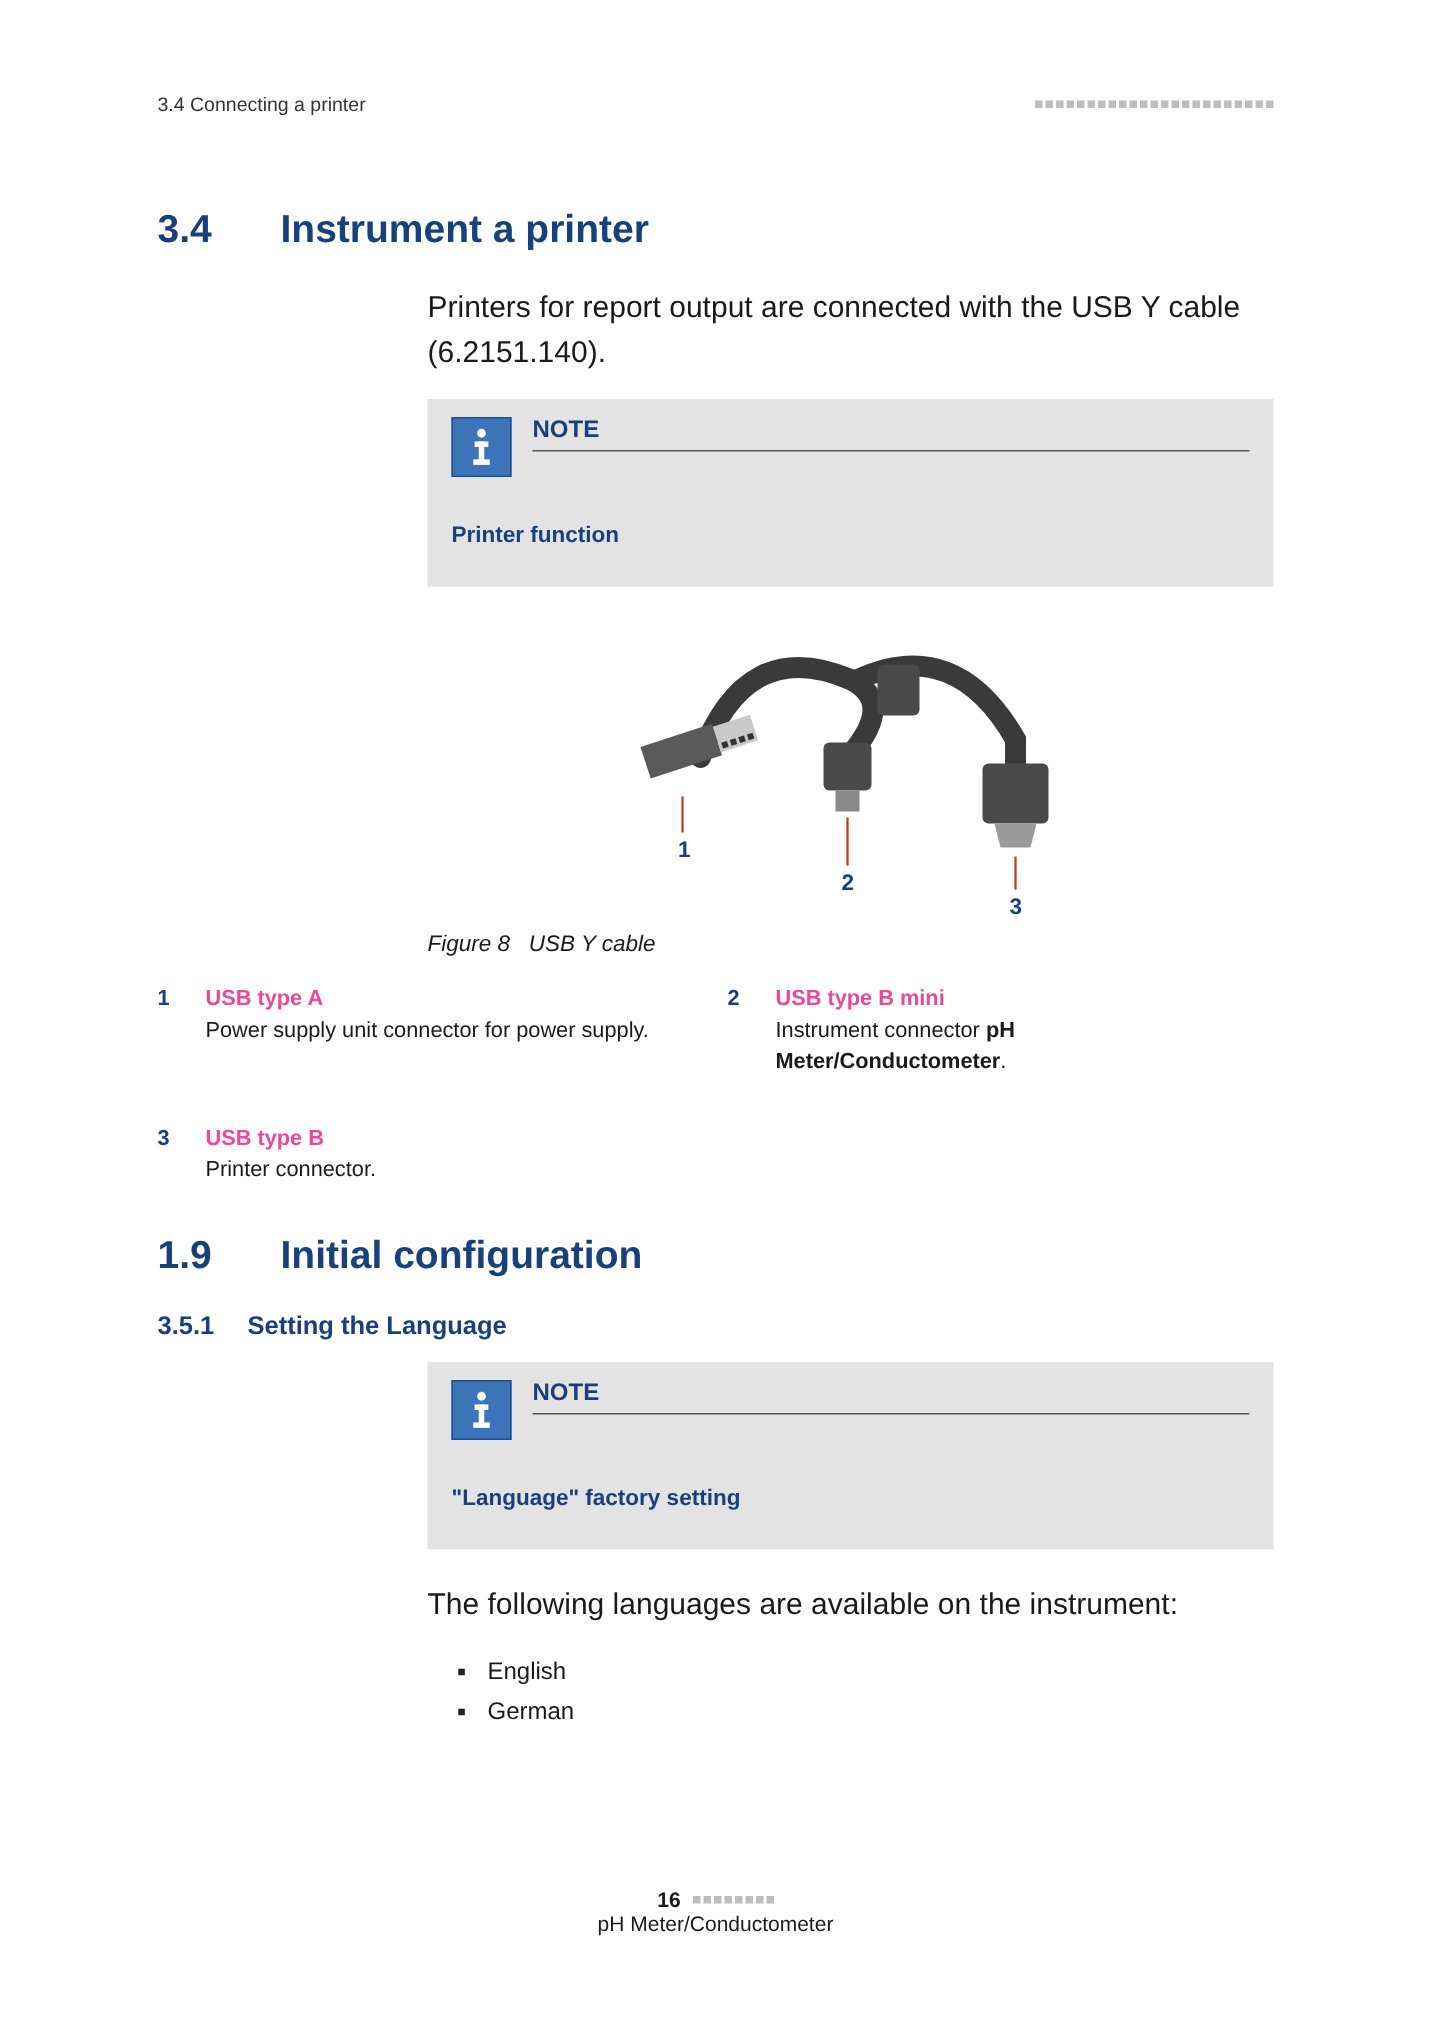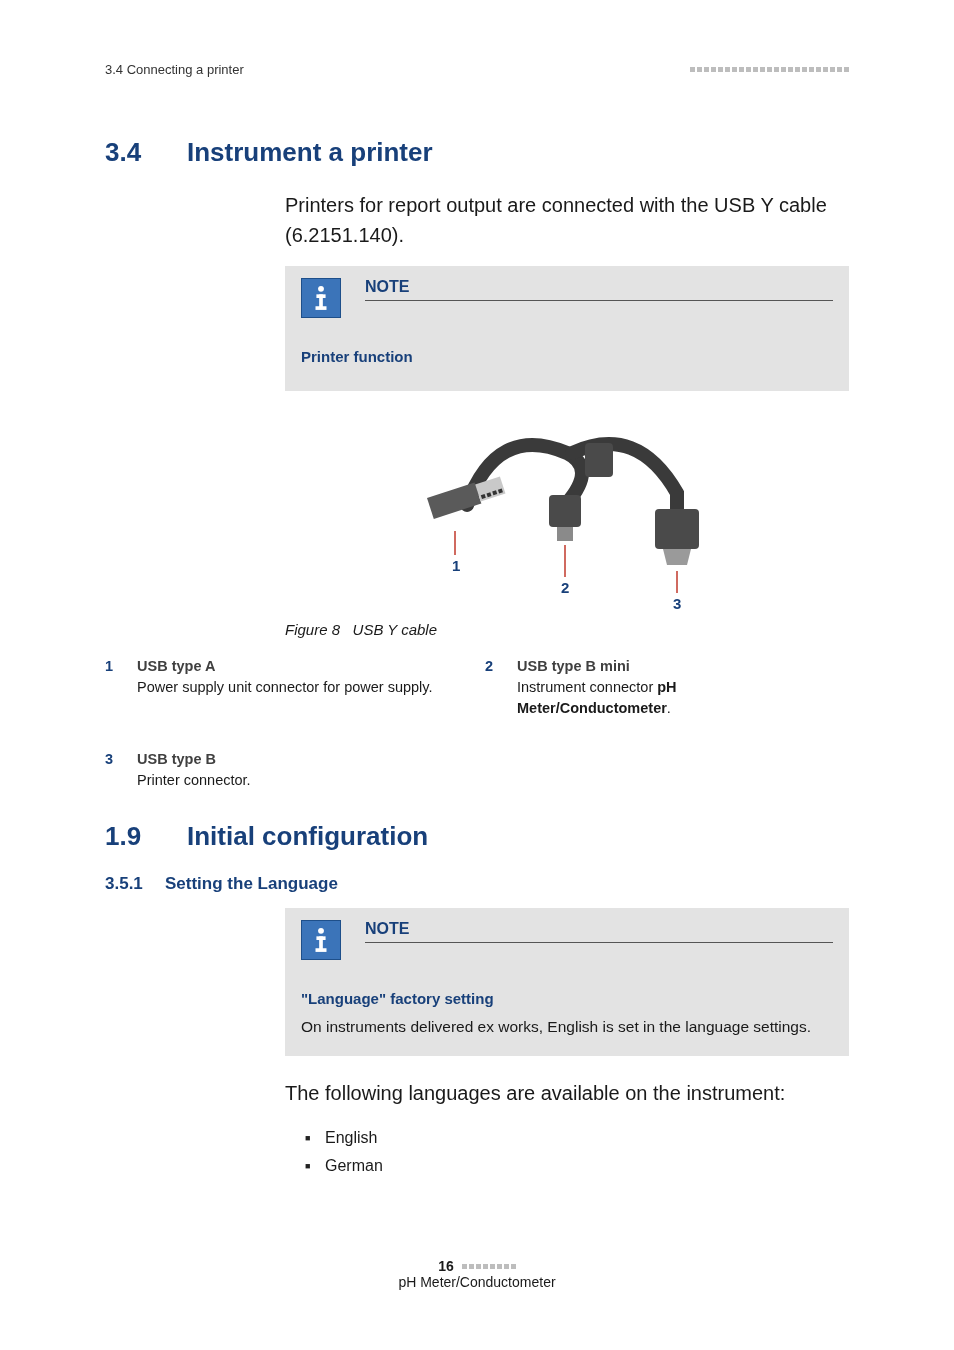--- a/index.html
+++ b/index.html
@@ -61,21 +61,20 @@
   }
   .note-icon svg { width: 22px; height: 28px; }
   .note-title-wrap { flex: 1; }
   .note-title {
     font-size: 16px;
     font-weight: 800;
     color: #18407a;
     padding-bottom: 4px;
     border-bottom: 1px solid #555;
     margin-bottom: 0;
-    margin-left: 10px;
   }
   .note-sub {
     font-size: 15px;
     font-weight: 700;
     color: #18407a;
     margin-top: 30px;
     margin-bottom: 8px;
   }
   .note-body {
     font-size: 15.5px;
@@ -110,21 +109,21 @@
     font-size: 14.5px;
     line-height: 1.45;
   }
   .legend-num {
     font-weight: 800;
     color: #18407a;
     width: 14px;
     flex-shrink: 0;
   }
   .legend-text b.title {
-    color: #404040;
+    color: #ec4899;
     font-weight: 700;
   }
   h2.subsection {
     font-size: 17px;
     font-weight: 800;
     color: #18407a;
     margin-bottom: 14px;
   }
   h2.subsection .num { display: inline-block; width: 60px; }
   ul.lang-list {
@@ -290,21 +289,20 @@
           <rect x="7" y="11" width="10" height="4" fill="#fff"></rect>
           <rect x="10" y="11" width="4" height="15" fill="#fff"></rect>
           <rect x="6" y="24" width="12" height="4" fill="#fff"></rect>
         </svg>
     </div>
     <div class="note-title-wrap">
       <div class="note-title">NOTE</div>
     </div>
   </div>
   <div class="note-sub">"Language" factory setting</div>
-  <div class="note-body">On instruments delivered ex works, English is set in the language settings.</div>
 </div>
 
 <p class="body-para">The following languages are available on the instrument:</p>
 
 <ul class="lang-list">
   <li>English</li>
   <li>German</li>
 </ul>
 
 <div class="footer">

